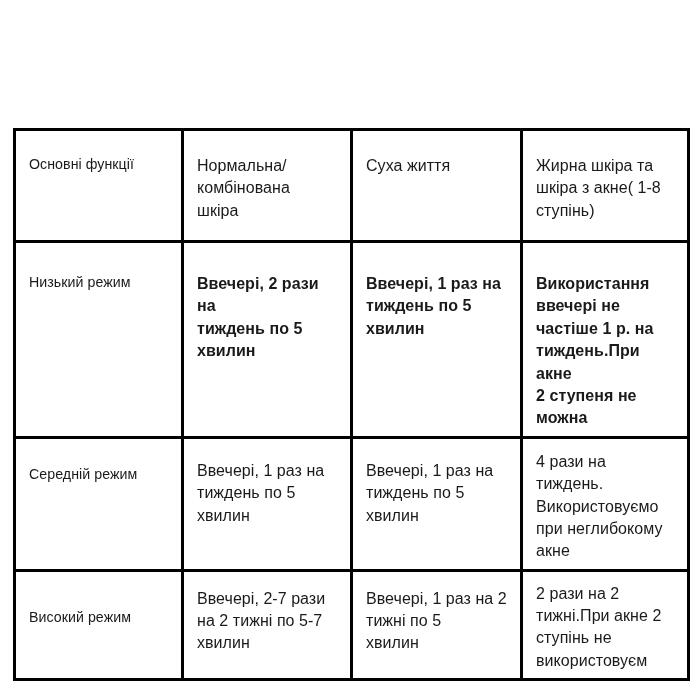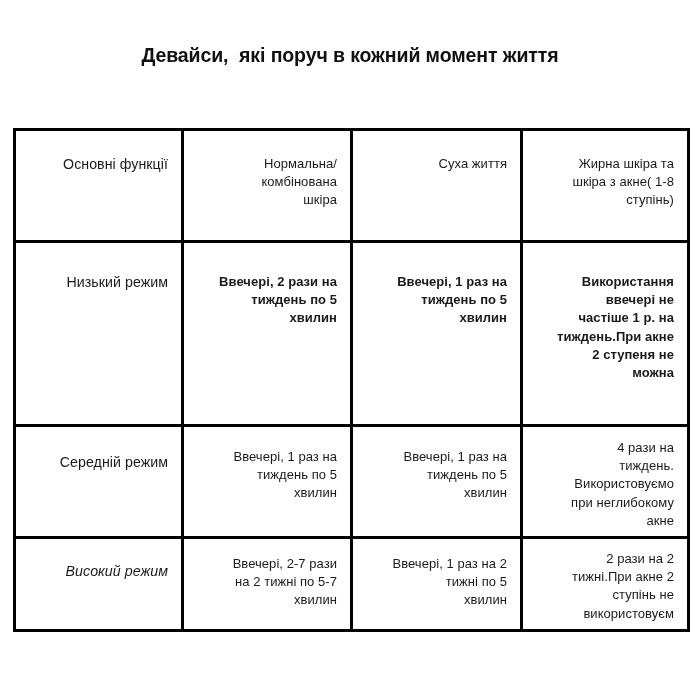--- a/index.html
+++ b/index.html
@@ -63,65 +63,63 @@
   
   col.c1 { width: 168px; }
   col.c2 { width: 169px; }
   col.c3 { width: 170px; }
   col.c4 { width: 167px; }
 
   .cell-inner {
     padding: 26px 13px 6px 13px;
     line-height: 1.40;
     white-space: pre-line;
-    text-align: right;
   }
 
   
   td.col-label .cell-inner {
     font-size: 14.2px;
     letter-spacing: 0.05px;
     padding-top: 26px;
   }
 
   
   td.col-data .cell-inner {
-    font-size: 13px;
+    font-size: 16px;
     letter-spacing: 0.05px;
   }
 
   
   tr.row-head td.col-data .cell-inner,
   tr.row-head td.col-label .cell-inner {
     padding-top: 24px;
   }
 
   
   tr.row-head { height: 112px; }
   tr.row-low  { height: 184px; }
   tr.row-mid  { height: 101px; }
   tr.row-high { height: 80px; }
 
   tr.row-mid td.col-data .cell-inner { padding-top: 21px; }
   tr.row-mid td.col-label .cell-inner { }
   tr.row-mid td.col-acne .cell-inner { padding-top: 12px; }
 
   tr.row-high td.col-data .cell-inner { padding-top: 16px; }
-  tr.row-high td.col-label .cell-inner { padding-top: 23px; font-style: italic; }
+  tr.row-high td.col-label .cell-inner { padding-top: 36px; }
   tr.row-high td.col-acne .cell-inner { padding-top: 11px; }
 
   tr.row-low td.col-label .cell-inner { padding-top: 30px; }
   tr.row-low td.col-data .cell-inner { padding-top: 30px; font-weight: bold; }
 </style>
 </head>
 <body>
 
 <div class="page">
 
-  <div class="title">Девайси,  які поруч в кожний момент життя</div>
 
   <div class="table-wrap">
     <table class="grid">
       <colgroup>
         <col class="c1">
         <col class="c2">
         <col class="c3">
         <col class="c4">
       </colgroup>
       <tbody>

